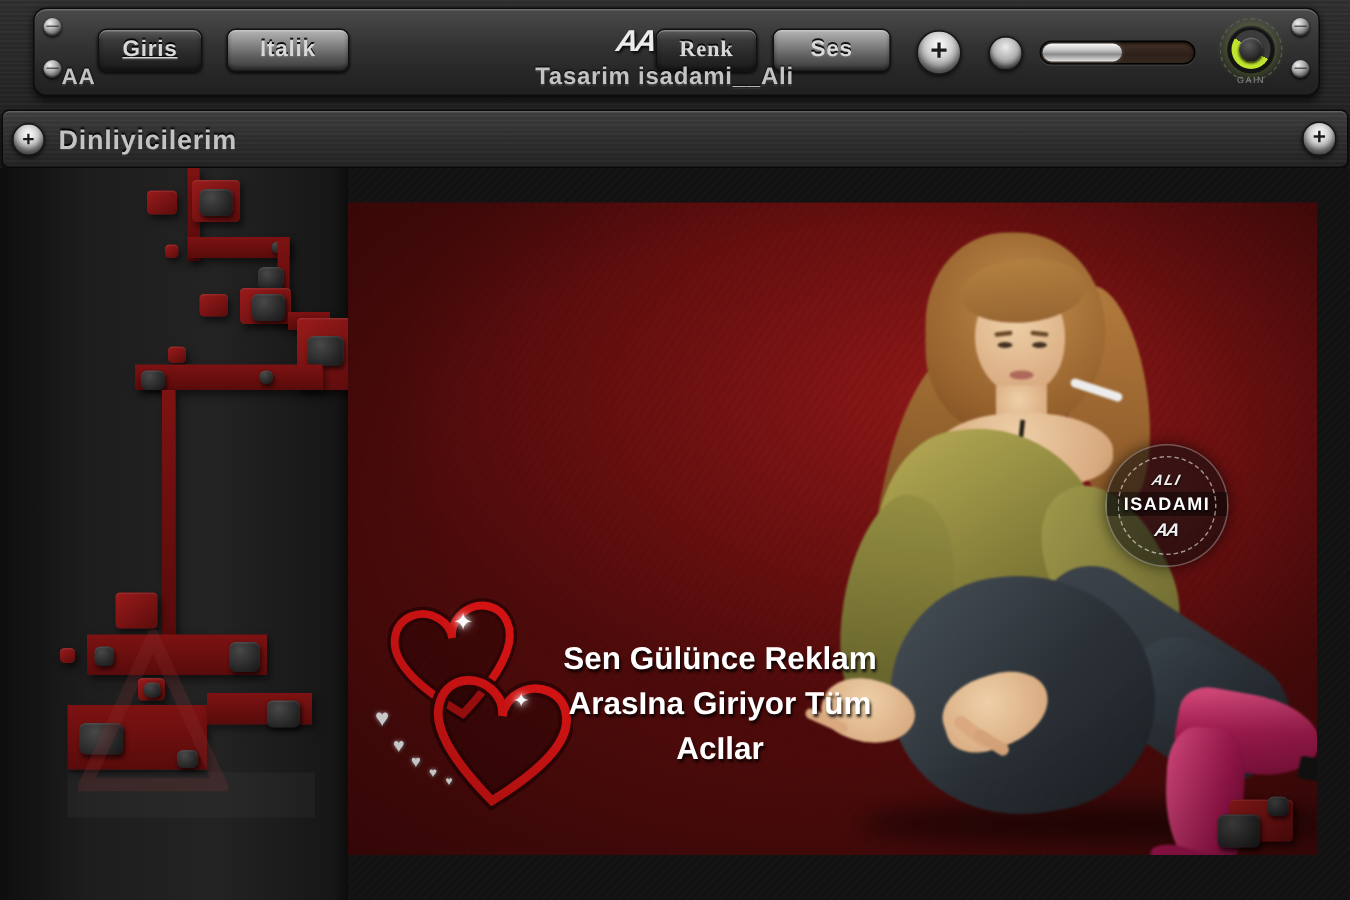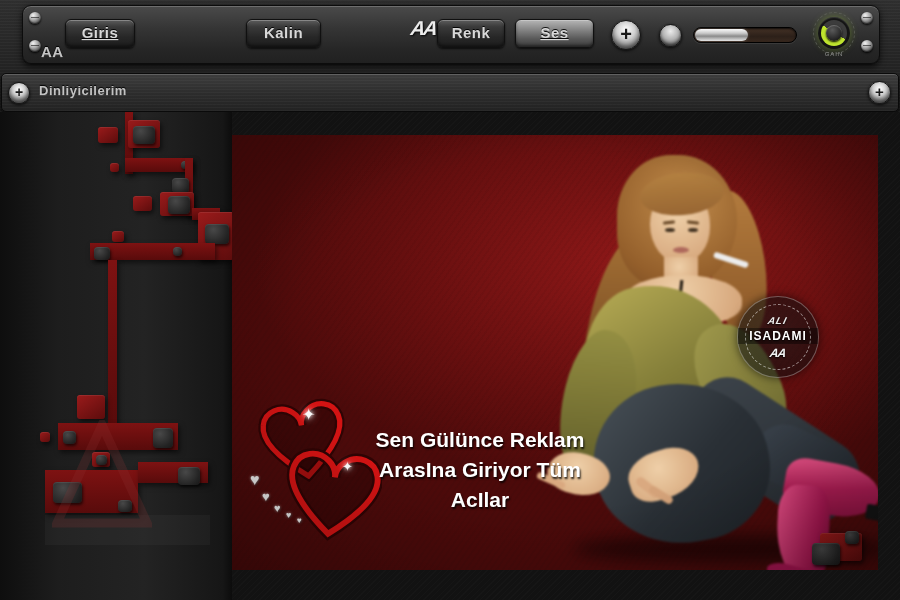--- a/index.html
+++ b/index.html
@@ -119,47 +119,48 @@
 <div class="screen">
 
   <div class="header">
     <div class="toolbar">
       <span class="screw" style="left:6px;top:6px;"></span>
       <span class="screw" style="left:6px;top:34px;"></span>
       <span class="screw" style="left:838px;top:6px;"></span>
       <span class="screw" style="left:838px;top:34px;"></span>
 
       <div class="btn dark" style="left:42px;width:68px;text-decoration:underline;">Giris</div>
-      <div class="btn dark" style="left:223px;width:73px;">Kalin</div>
+      <div class="btn light" style="left:128px;width:80px;">Italik</div>
       <div class="monogram" style="left:388px;">AA</div>
-      <div class="btn dark" style="left:414px;width:66px;">Renk</div>
-      <div class="btn light" style="left:492px;width:77px;text-decoration:underline;">Ses</div>
+      <div class="btn dark" style="left:414px;width:66px;font-family:Liberation Serif, serif;">Renk</div>
+      <div class="btn light" style="left:492px;width:77px;">Ses</div>
 
       <div class="plus-btn" style="left:588px;top:14px;width:28px;height:28px;font-size:20px;line-height:26px;">
         <span>+</span>
       </div>
       <div class="round-btn" style="left:636px;top:18px;width:21px;height:21px;"></div>
 
       <div class="slider">
           <div class="fill"></div>
         </div>
 
       <div class="knob-wrap">
           <div class="knob"></div>
         </div>
       <div class="knob-label">GAIN</div>
 
       <div class="bar-label" style="left:18px;top:37px;font-size:15px;">AA</div>
+      <div class="bar-label" style="left:250px;top:37px;width:340px;text-align:center;font-size:16px;">Tasarim isadami__Ali</div>
     </div>
 
     <div class="listenbar">
       <div class="plus-btn" style="left:6px;top:8px;width:20px;height:20px;font-size:14px;line-height:18px;">
         <span>+</span>
       </div>
-      <div class="bar-label" style="left:37px;top:9px;font-size:13px;">Dinliyicilerim</div>
+      <div class="bar-label" style="left:37px;top:9px;font-size:18px;">Dinliyicilerim</div>
       <div class="plus-btn" style="left:866px;top:7px;width:21px;height:21px;font-size:15px;line-height:19px;">
         <span>+</span>
       </div>
     </div>
   </div>
 
   <div class="main">
     <div class="leftcol"></div>
     <div class="lightstrip" style="left:45px;top:403px;width:165px;height:30px;"></div>
 

